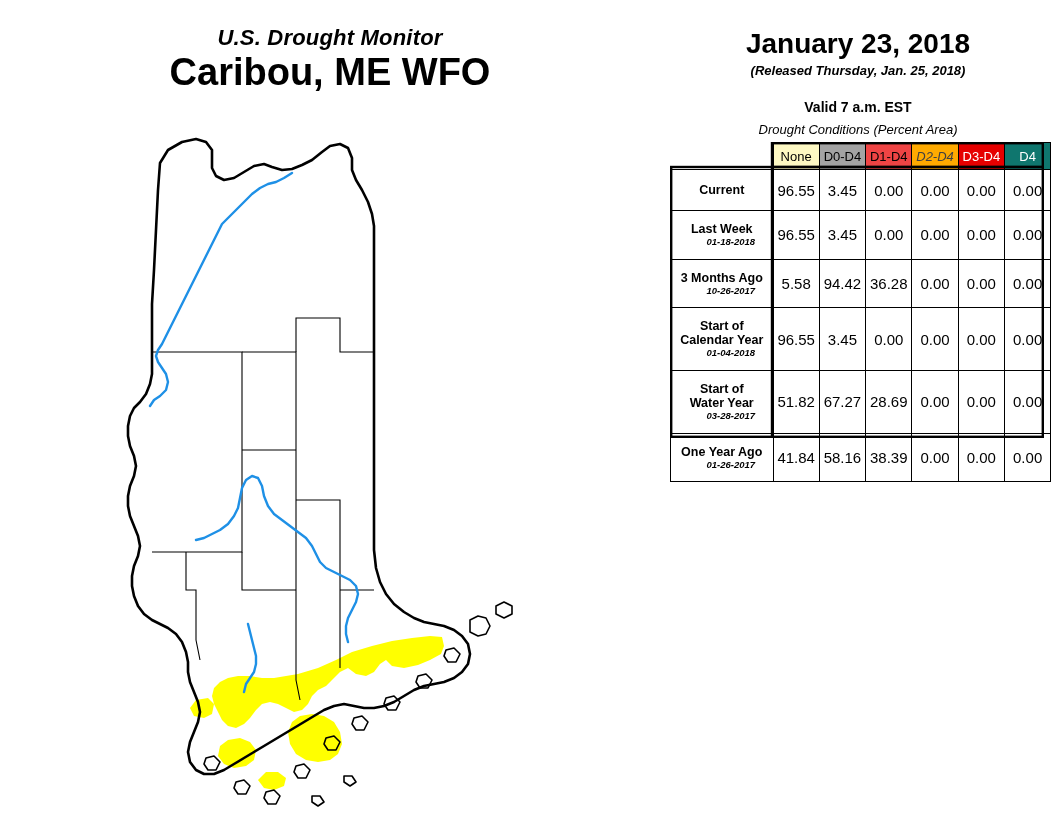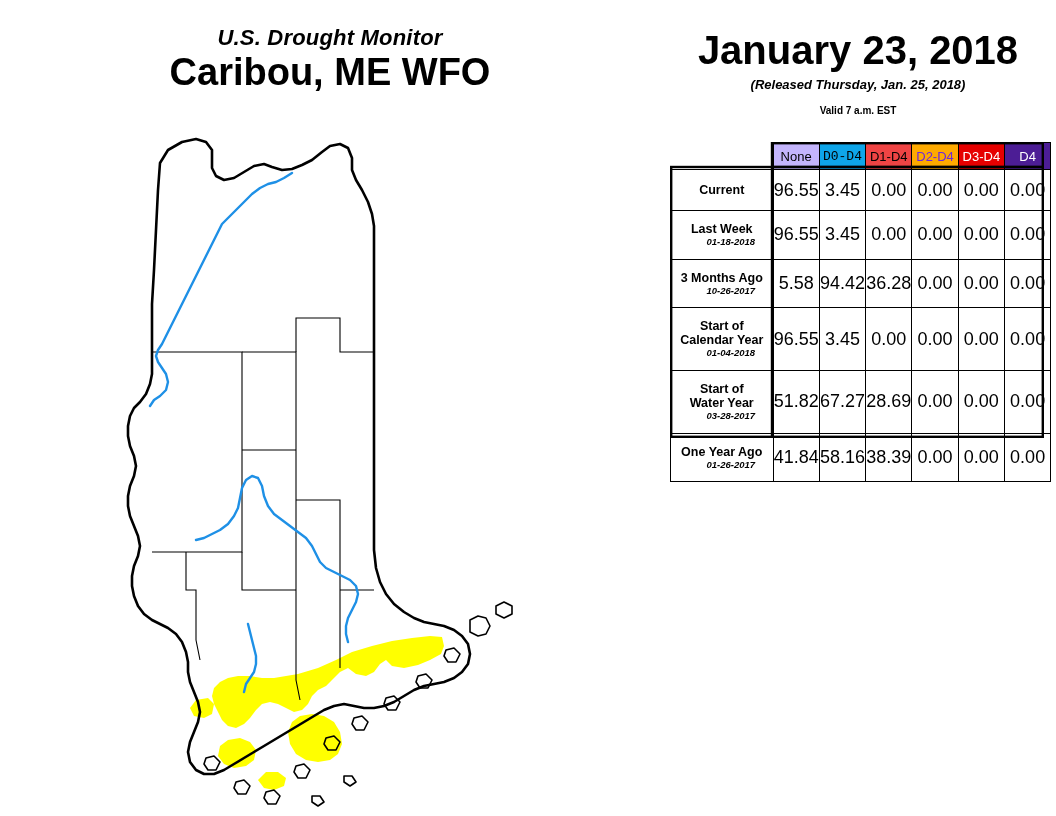--- a/index.html
+++ b/index.html
@@ -11,37 +11,37 @@
   
   .map-panel{position:absolute;left:0;top:0;width:660px;height:816px;}
   .title-wrap{position:absolute;left:0;top:26px;width:660px;text-align:center;}
   .title-sub{font-size:22px;font-weight:bold;font-style:italic;letter-spacing:.2px;line-height:1.05;}
   .title-main{font-size:38px;font-weight:bold;line-height:1.12;margin-top:2px;}
   .map-svg{position:absolute;left:0;top:120px;width:660px;height:690px;}
 
   
   .info{position:absolute;left:660px;top:0;width:396px;height:816px;}
   .date-block{position:absolute;left:0;top:28px;width:396px;text-align:center;}
-  .date-main{font-size:40px;font-weight:bold;line-height:1.12;}
+  .date-main{font-size:28px;font-weight:bold;line-height:1.12;}
   .date-rel{font-size:13px;font-weight:bold;font-style:italic;line-height:1.35;margin-top:3px;}
-  .date-valid{font-size:10px;font-weight:bold;line-height:1.3;margin-top:11px;}
+  .date-valid{font-size:14px;font-weight:bold;line-height:1.3;margin-top:18px;}
 
   .tbl-cap{position:absolute;left:0;top:122px;width:396px;text-align:center;
            font-size:13px;font-style:italic;}
 
   
   .tbl{position:absolute;left:10px;top:142px;border-collapse:collapse;
        table-layout:fixed;width:374px;}
   .tbl td,.tbl th{border:1px solid #000;text-align:center;vertical-align:middle;
        font-size:12.5px;padding:0;}
   .tbl .corner{border:none;width:102px;}
   .tbl thead th{height:26px;font-weight:normal;font-size:13px;width:45.3px;}
   .tbl tbody td.rowlab{width:102px;font-weight:bold;font-size:12.5px;line-height:1.12;
        padding:11px 2px;}
-  .tbl tbody td.val{font-size:18px;}
+  .tbl tbody td.val{font-size:15px;}
   .tbl tbody tr{height:41px;}
   .rowlab .sub{display:block;font-size:9.5px;font-style:italic;font-weight:bold;margin-top:1px;margin-left:18px;}
   .outerbox{position:absolute;left:10px;top:142px;width:374px;height:296px;pointer-events:none;}
 </style>
 </head>
 <body>
 
 <div class="page">
 
   <div class="map-panel">
@@ -158,31 +158,32 @@
   </div>
 
   <div class="info">
 
     <div class="date-block">
       <div class="date-main">January 23, 2018</div>
       <div class="date-rel">(Released Thursday, Jan. 25, 2018)</div>
       <div class="date-valid">Valid 7 a.m. EST</div>
     </div>
 
+    <div class="tbl-cap">Drought Conditions (Percent Area)</div>
 
     <table class="tbl">
       <thead>
         <tr>
           <th class="corner"></th>
-        <th style="background: #c4b5fd; color: rgb(0, 0, 0);">None</th>
-            <th style="background: #0ea5e9; color: rgb(0, 0, 0); font-family: Liberation Mono, monospace;">D0-D4</th>
+        <th style="background: #fef9c3; color: rgb(0, 0, 0);">None</th>
+            <th style="background: #a3a3a3; color: rgb(0, 0, 0);">D0-D4</th>
             <th style="background: #ef4444; color: rgb(0, 0, 0);">D1-D4</th>
-            <th style="background: rgb(255, 170, 0); color: #6d28d9;">D2-D4</th>
+            <th style="background: rgb(255, 170, 0); color: #404040; font-style: italic;">D2-D4</th>
             <th style="background: rgb(230, 0, 0); color: #ffffff;">D3-D4</th>
-            <th style="background: #4c1d95; color: rgb(255, 255, 255);">D4</th>
+            <th style="background: #0f766e; color: rgb(255, 255, 255);">D4</th>
           </tr>
       </thead>
       <tbody>
           <tr>
             <td class="rowlab">Current</td>
             <td class="val">96.55</td>
             <td class="val">3.45</td>
             <td class="val">0.00</td>
             <td class="val">0.00</td>
             <td class="val">0.00</td>

